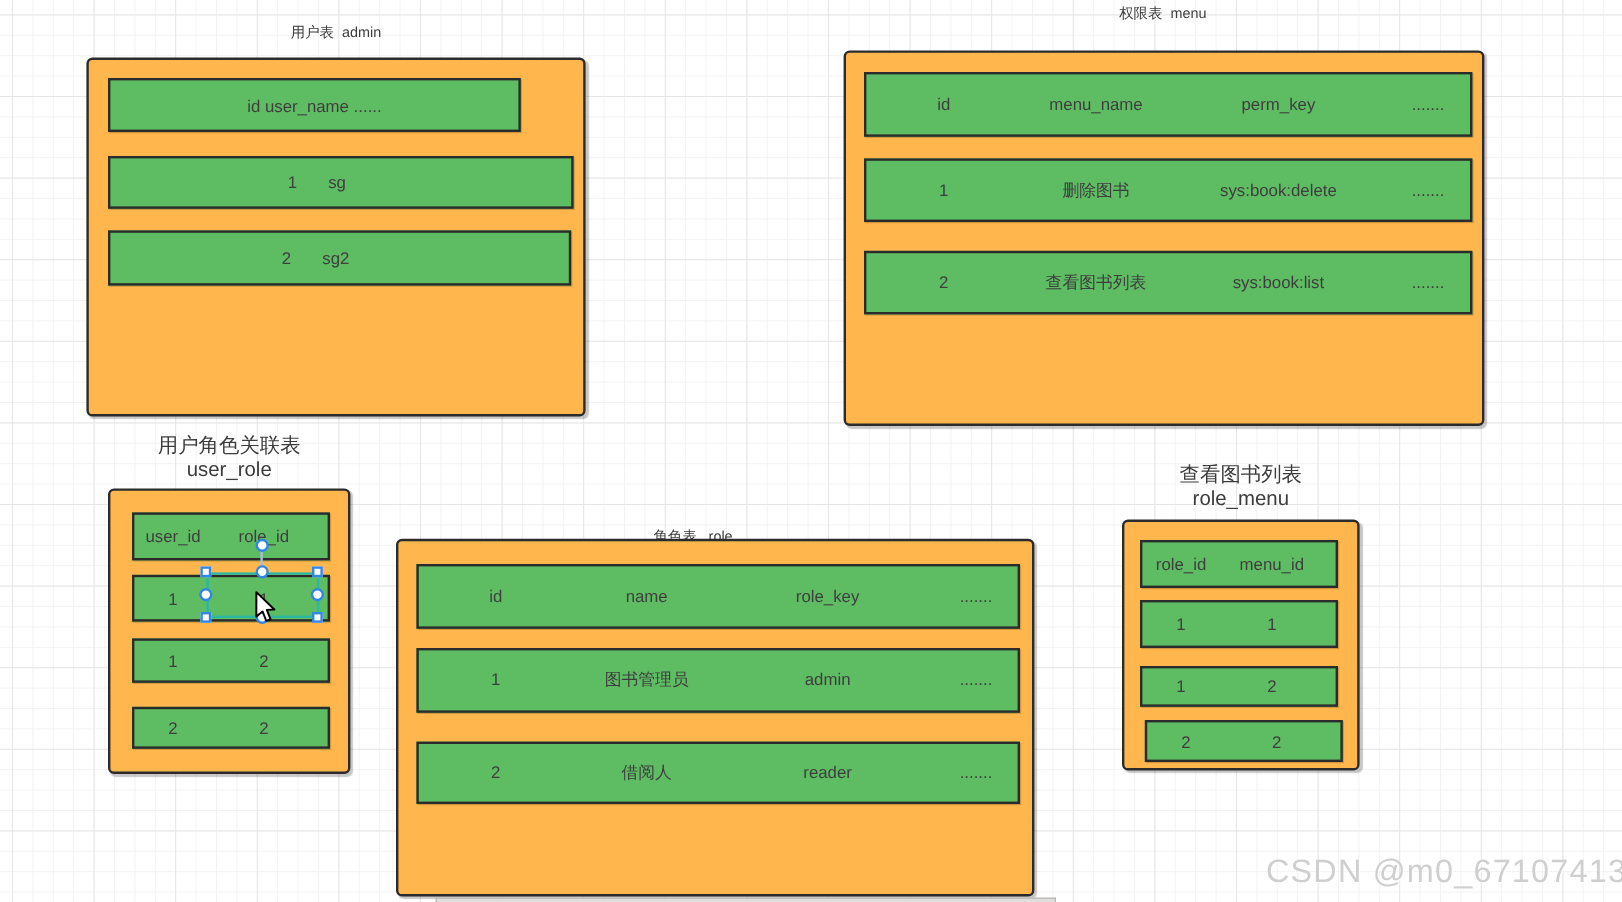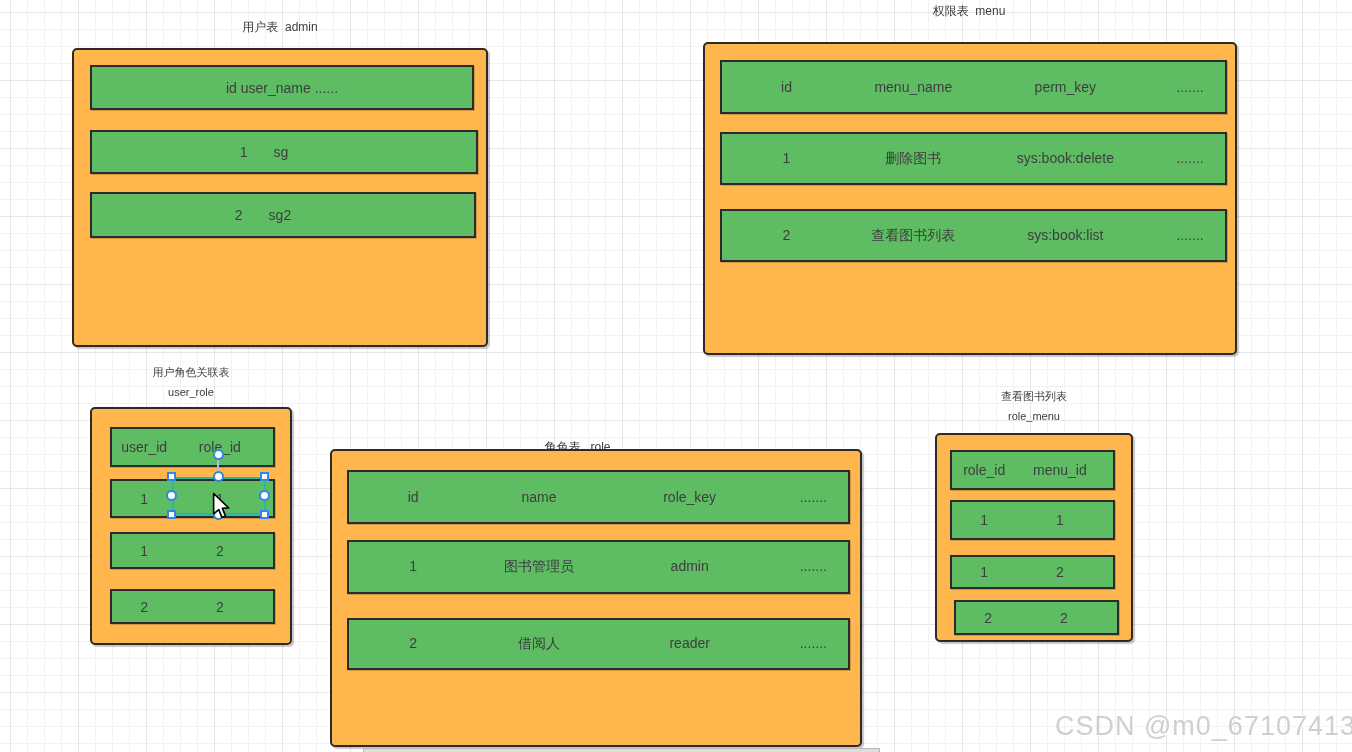--- a/index.html
+++ b/index.html
@@ -9,21 +9,21 @@
     background-color:#ffffff;
     background-image:
       linear-gradient(to right,#e6e6e6 1px,transparent 1px),
       linear-gradient(to bottom,#e6e6e6 1px,transparent 1px),
       linear-gradient(to right,#f2f2f2 1px,transparent 1px),
       linear-gradient(to bottom,#f2f2f2 1px,transparent 1px);
     background-size:68px 68px,68px 68px,17px 17px,17px 17px;
     background-position:10px 12px,10px 12px,10px 12px,10px 12px;
   }
   .tbl-title{position:absolute;text-align:center;font-size:12px;color:var(--title);white-space:pre;}
-  .tbl-title2{position:absolute;text-align:center;font-size:11px;line-height:20px;color:var(--title);}
+  .tbl-title2{position:absolute;text-align:center;font-size:17px;line-height:20px;color:var(--title);}
   .container{
     position:absolute;background:var(--container-fill);
     border:2px solid var(--shape-border);border-radius:5px;
     box-shadow:2px 2px 1px rgba(0,0,0,0.22);box-sizing:border-box;
   }
   .row{
     position:absolute;background:var(--row-fill);
     border:2px solid var(--shape-border);box-sizing:border-box;
     display:flex;align-items:center;justify-content:center;
     font-size:14px;color:var(--text);
@@ -49,21 +49,21 @@
   .watermark{position:absolute;right:-4px;top:711px;font-size:27px;letter-spacing:1px;
     color:var(--watermark);text-shadow:1px 1px 0 #ffffff;z-index:20;white-space:nowrap;}
 </style>
 </head>
 <body>
 
 <div class="canvas">
 
   <div class="tbl-title" style="left:72px;top:19px;width:416px">用户表  admin</div>
   <div class="container" style="left:72px;top:48px;width:416px;height:299px">
-    <div class="row" style="left:16px;top:15px;width:384px;height:45px">
+    <div class="row" style="left:16px;top:15px;width:344px;height:45px">
       <span class="center-text">id user_name ......</span>
     </div>
     <div class="row" style="left:16px;top:80px;width:388px;height:44px">
       <span class="pair"><span>1</span><span>sg</span></span>
     </div>
     <div class="row" style="left:16px;top:142px;width:386px;height:46px">
       <span class="pair"><span>2</span><span>sg2</span></span>
     </div>
   </div>
 

